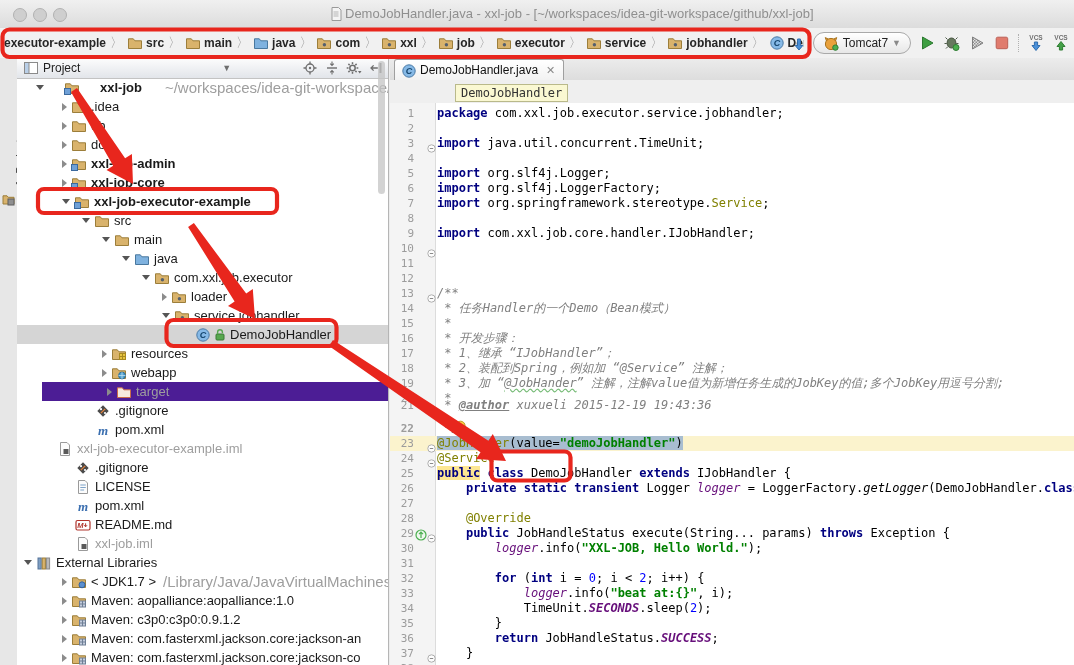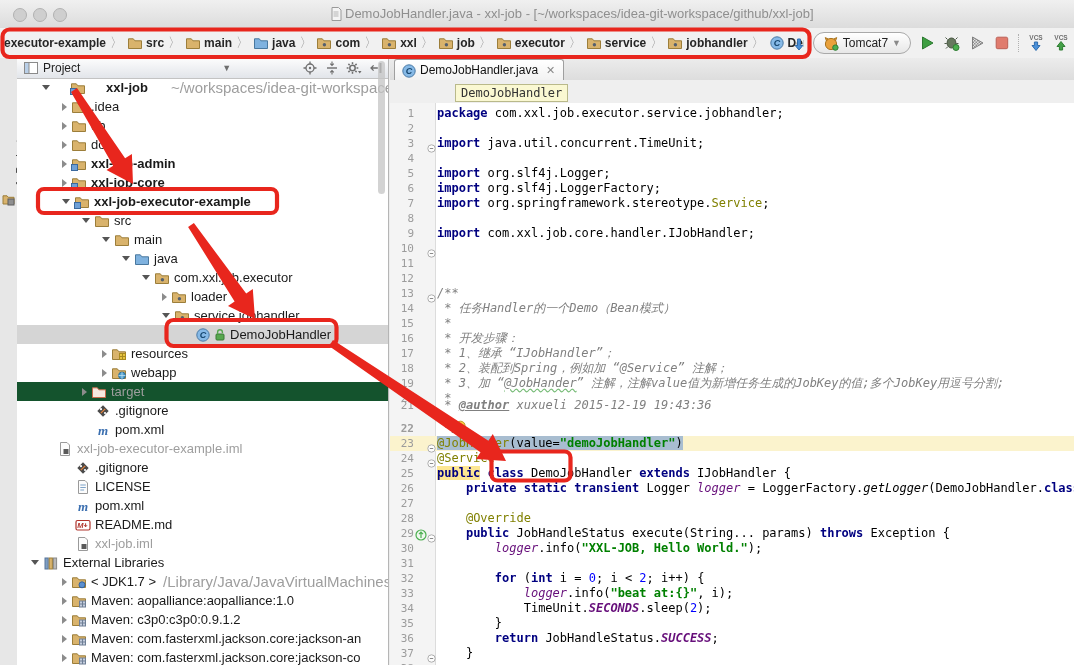--- a/index.html
+++ b/index.html
@@ -43,21 +43,21 @@
   .trow .ar{width:0;height:0;display:inline-block;margin-right:4px;}
   .ar-c{border-left:5px solid #8c8c8c;border-top:4px solid transparent;border-bottom:4px solid transparent;}
   .ar-e{border-top:5px solid #555;border-left:4px solid transparent;border-right:4px solid transparent;}
   .ar-n{width:9px !important;border:none;}
   .trow i{display:inline-block;width:16px;height:16px;margin-right:4px;flex:0 0 auto;}
   .trow i.sm{width:12px;height:14px;margin-left:-1px;}
   .t-b{font-weight:700;}
   .t-g{color:#9e9e9e;}
   .t-extra{color:#9e9e9e;margin-left:7px;font-size:15px;}
   .rb-sel{background:#d5d5d5;}
-  .rb-y{background:#14532d;}
+  .rb-y{background:#4c1d95;margin-left:25px;}
   .vsb{position:absolute;right:3px;top:3px;width:7px;height:133px;background:#c4c4c4;border-radius:4px;opacity:.75;}
   
   .ed{position:absolute;left:390px;top:58px;width:684px;height:607px;background:#ffffff;}
   .tabbar{position:absolute;left:0;top:0;width:684px;height:22px;background:linear-gradient(#ececec,#dddddd);border-bottom:1px solid #a8a8a8;}
   .tab{position:absolute;left:4px;top:1px;height:20px;display:flex;align-items:center;gap:5px;padding:0 8px 0 6px;
     background:linear-gradient(#ffffff,#f2f2f2);border:1px solid #9f9f9f;border-bottom:none;border-radius:3px 3px 0 0;font-size:12px;color:#111;}
   .tab .x{color:#8a8a8a;font-size:11px;margin-left:3px;}
   .tab i{width:14px;height:14px;display:inline-block;}
   .edstrip{position:absolute;left:0;top:22px;width:684px;height:23px;background:#efefef;}
   .hint{position:absolute;left:65px;top:26px;height:16px;padding:0 5px;background:#faf8d2;border:1px solid #b9b98a;
@@ -266,21 +266,21 @@
               <circle cx="6.5" cy="8" r="2.7" fill="none" stroke="#6e6e6e" stroke-width="1.5"></circle>
               <path d="M12 11 h3.5 l-1.75 2.5 z" fill="#6e6e6e"></path>
             </svg></span>
         <span class="hbtn"><svg width="16" height="16" viewBox="0 0 16 16" xmlns="http://www.w3.org/2000/svg">
               <rect x="11.5" y="3" width="2" height="10" fill="#6e6e6e"></rect>
               <path d="M3.2 8 H9.8 M5.6 5.4 L3 8 L5.6 10.6" stroke="#6e6e6e" fill="none" stroke-width="1.3"></path>
             </svg></span>
       </span>
     </div>
     <div class="tree" id="tree">
-        <div class="trow" style="top: 0px; padding-left: 25px; gap: 16px;">
+        <div class="trow" style="top: 0px; padding-left: 19px; gap: 16px;">
           <span class="ar ar-e"></span>
           <i><svg width="16" height="16" viewBox="0 0 16 16" xmlns="http://www.w3.org/2000/svg">
               <path d="M1.5 13.5 V3.8 H6.3 L7.9 5.8 H14.5 V13.5 Z" fill="#d9b36c" stroke="#9c7e3a"></path>
               <rect x="0.5" y="8.5" width="6" height="6" fill="#6fa0d6" stroke="#3c6a9e"></rect>
             </svg></i>
           <span class="t-b ">xxl-job</span>
           <span class="t-extra">~/workspaces/idea-git-workspace/github</span>
         </div>
         <div class="trow" style="top: 19px; padding-left: 45px;">
           <span class="ar ar-c"></span>
@@ -469,21 +469,21 @@
           <span class="">README.md</span>
         </div>
         <div class="trow" style="top: 456px; padding-left: 45px;">
           <span class="ar ar-n"></span>
           <i><svg width="16" height="16" viewBox="0 0 16 16" xmlns="http://www.w3.org/2000/svg">
               <path d="M3.5 1.5 H10 L12.5 4 V14.5 H3.5 Z" fill="#fcfcfc" stroke="#9a9a9a"></path>
               <rect x="6.5" y="8" width="5" height="5" fill="#5a5a5a"></rect>
             </svg></i>
           <span class="t-g">xxl-job.iml</span>
         </div>
-        <div class="trow" style="top: 475px; padding-left: 14px;">
+        <div class="trow" style="top: 475px; padding-left: 7px;">
           <span class="ar ar-e"></span>
           <i><svg width="16" height="16" viewBox="0 0 16 16" xmlns="http://www.w3.org/2000/svg">
               <rect x="2" y="3" width="3.2" height="11" fill="#7e9ec2" stroke="#56749a"></rect>
               <rect x="6.2" y="3" width="3.2" height="11" fill="#d9b36c" stroke="#9c7e3a"></rect>
               <rect x="10.4" y="3" width="3.2" height="11" fill="#b9b9b9" stroke="#8a8a8a"></rect>
             </svg></i>
           <span class="">External Libraries</span>
         </div>
         <div class="trow" style="top: 494px; padding-left: 45px;">
           <span class="ar ar-c"></span>

